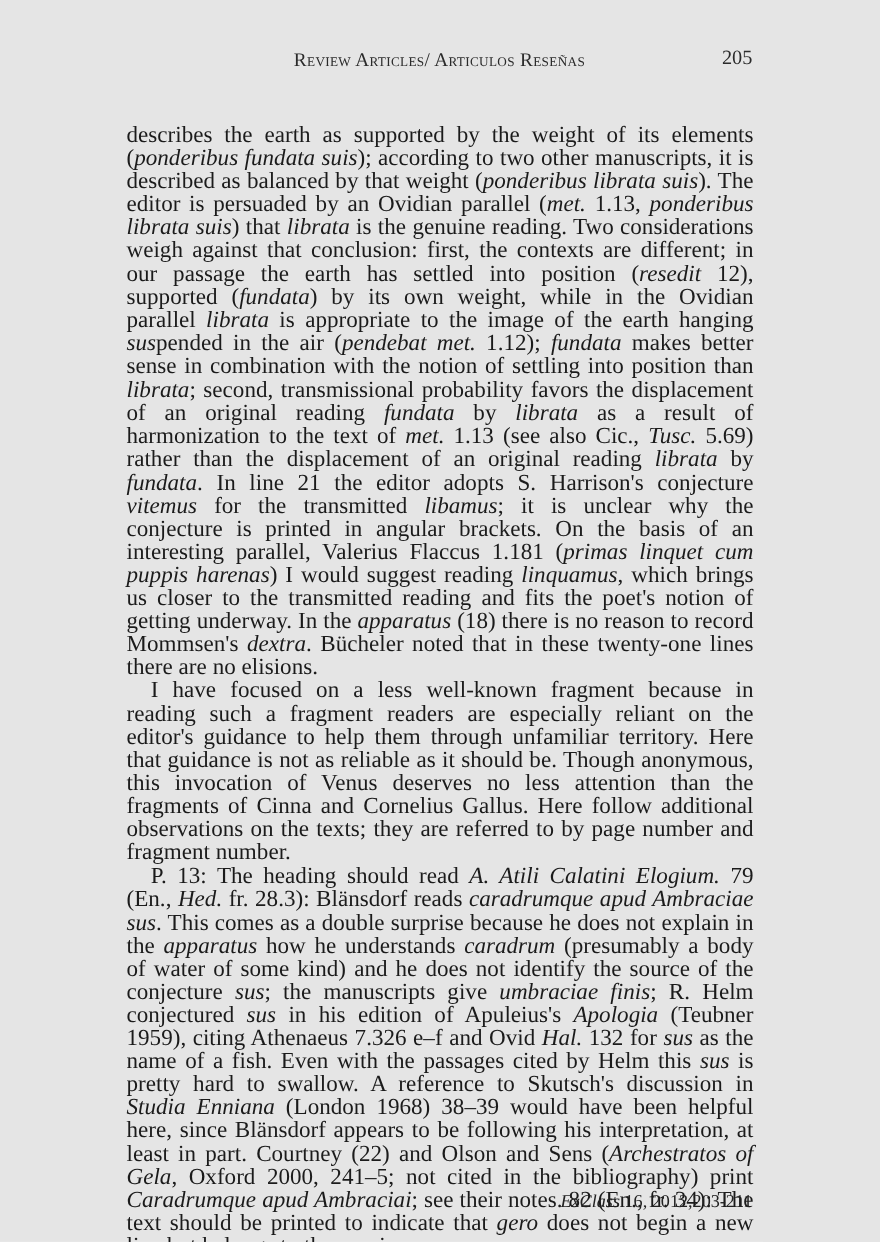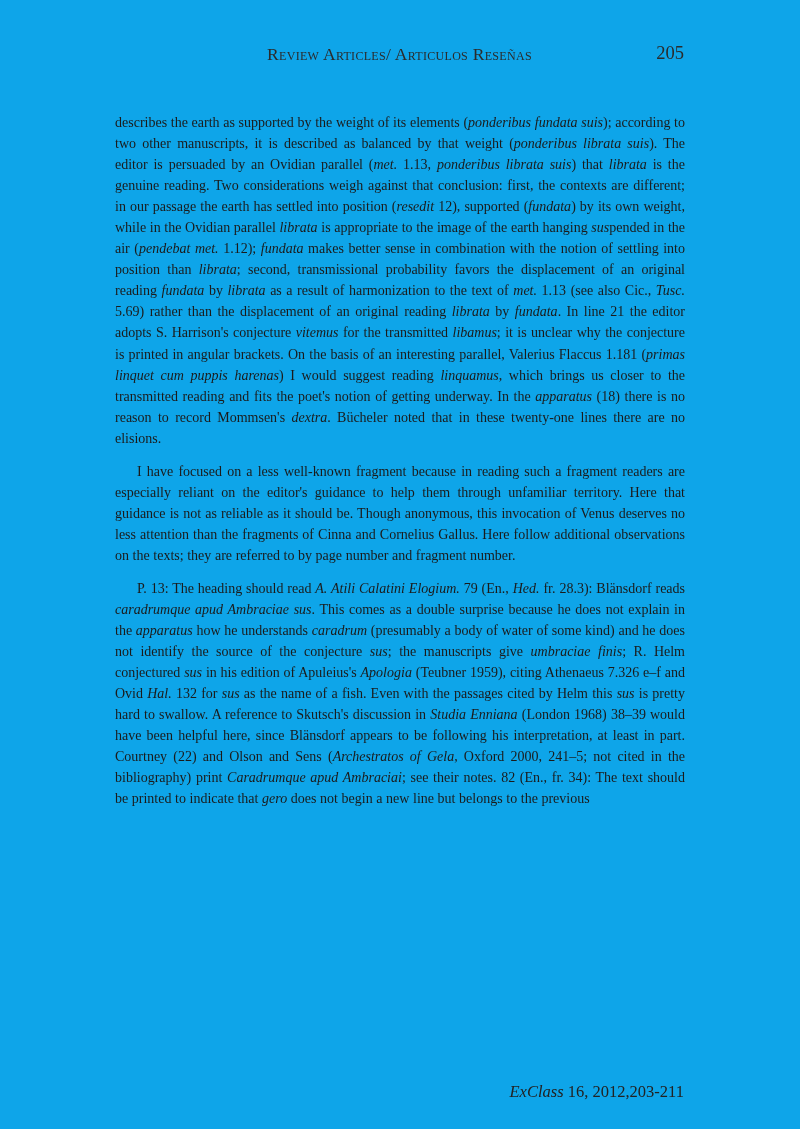--- a/index.html
+++ b/index.html
@@ -11,21 +11,21 @@
     width: 800px;
     height: 1129px;
     position: relative;
     font-family: "Liberation Serif", "DejaVu Serif", serif;
     color: #1b1b1b;
     overflow: hidden;
   }
   .page {
     position: absolute;
     inset: 0;
-    background: #0ea5e9;
+    background: #e5e5e5;
   }
 
   
   .running-head {
     position: absolute;
     left: 115px;
     right: 116px;
     top: 44px;
     height: 24px;
     display: flex;
@@ -52,31 +52,31 @@
   .textblock {
     position: absolute;
     left: 115px;
     top: 112px;
     width: 570px;
   }
   .para {
     margin: 0;
     text-align: justify;
     text-justify: inter-word;
-    font-size: 14px;
+    font-size: 21px;
     line-height: 21.05px;
     color: #1b1b1b;
     hyphens: none;
     word-spacing: 0.1px;
   }
   .para.indent {
     text-indent: 22px;
   }
   .para + .para {
-    margin-top: 12px;
+    margin-top: 0;
   }
   i, .it {
     font-style: italic;
   }
 
   
   .footer {
     position: absolute;
     left: 115px;
     right: 116px;

